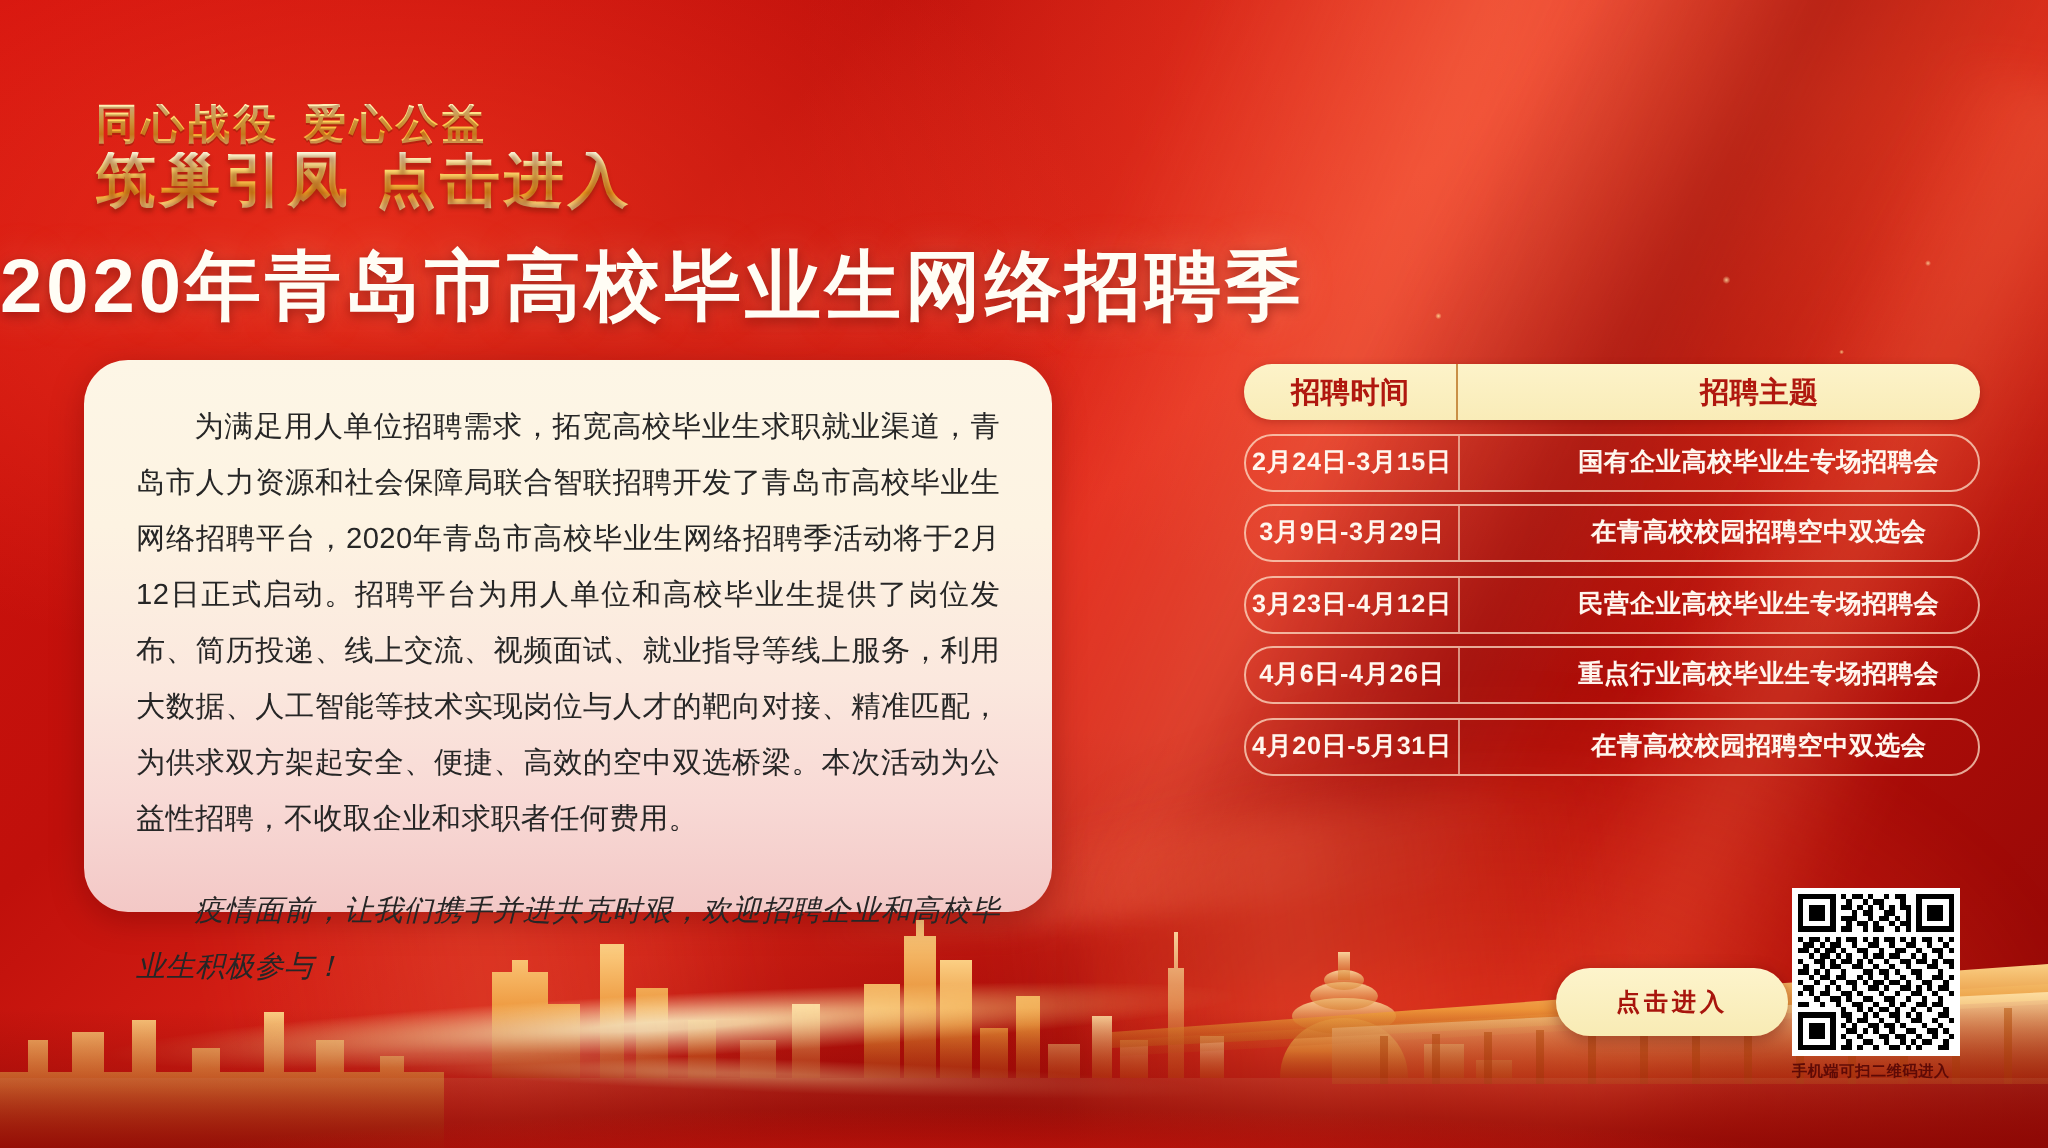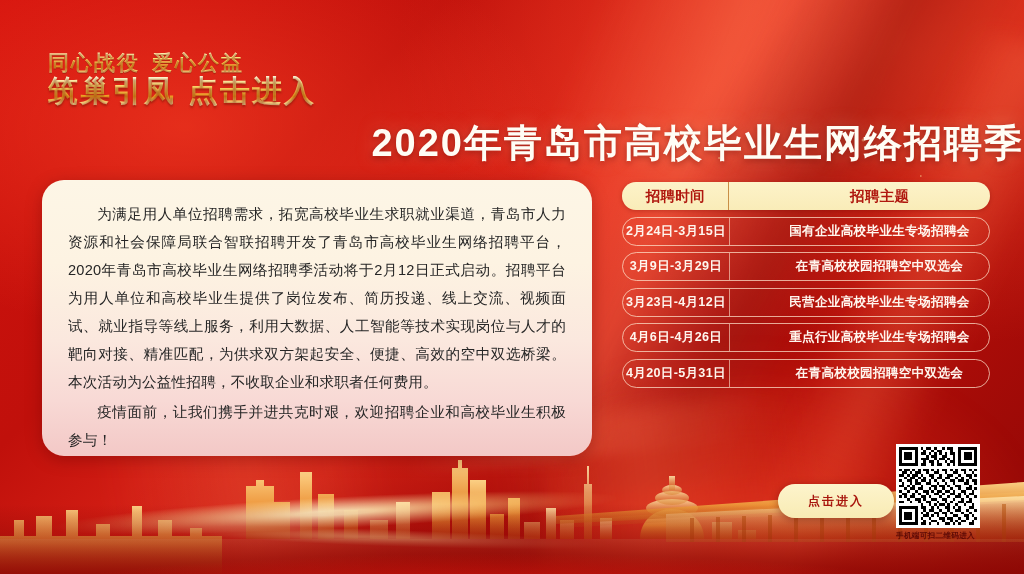--- a/index.html
+++ b/index.html
@@ -70,33 +70,33 @@
     background:linear-gradient(to bottom,#fff3bd 0%,#ffd862 38%,#f5a62a 72%,#ffe79a 100%);
     -webkit-background-clip:text;background-clip:text;color:transparent;
     text-shadow:0 1px 0 rgba(110,30,0,.35);white-space:nowrap;}
   .logo-l2{font-size:30px;font-weight:bold;letter-spacing:2px;margin-top:3px;
     background:linear-gradient(to bottom,#fffbe0 0%,#ffde74 30%,#f2a020 68%,#fff0b4 100%);
     -webkit-background-clip:text;background-clip:text;color:transparent;
     text-shadow:0 2px 2px rgba(100,20,0,.4);white-space:nowrap;}
   .logo-l1 .gap,.logo-l2 .gap{display:inline-block;width:12px;}
 
   
-  #title{position:absolute;top:118px;left:0;width:1024px;text-align:right;
+  #title{position:absolute;top:118px;left:0;width:1024px;text-align:left;
     font-size:38px;font-weight:bold;color:#fffdf5;letter-spacing:2px;
     text-shadow:0 2px 6px rgba(110,8,4,.55),0 0 18px rgba(255,190,150,.35);}
 
   
-  #card{position:absolute;left:42px;top:180px;width:550px;height:276px;
+  #card{position:absolute;left:42px;top:180px;width:484px;height:276px;
     border-radius:22px;
     background:linear-gradient(to bottom,#fdf6e6 0%,#fdf3e2 30%,#fbe8de 58%,#f8d9d5 80%,#f3c8c6 100%);
     box-shadow:0 4px 16px rgba(90,4,2,.35);
     padding:20px 26px 0 26px;box-sizing:border-box;}
   #card p{margin:0;color:#262626;font-size:14.6px;line-height:1.92;
     text-align:justify;text-indent:2em;letter-spacing:.2px;}
-  #card p + p{margin-top:2px;}
+  #card p + p{margin-top:18px;font-style:italic;}
 
   
   #table{position:absolute;left:622px;top:182px;width:368px;}
   .trow{display:flex;align-items:center;height:29px;margin-bottom:6.4px;
     border:1px solid rgba(255,228,205,.72);border-radius:15px;
     box-sizing:border-box;overflow:hidden;}
   .thead{background:linear-gradient(to bottom,#fdf3c9 0%,#f9ecb8 100%);
     border:none;height:28px;box-shadow:0 1px 4px rgba(100,8,4,.3);margin-bottom:7px;}
   .thead .tc{color:#b0180f;font-weight:bold;font-size:14.5px;}
   .thead .tc.c1{border-right:1px solid #c98f46;}

